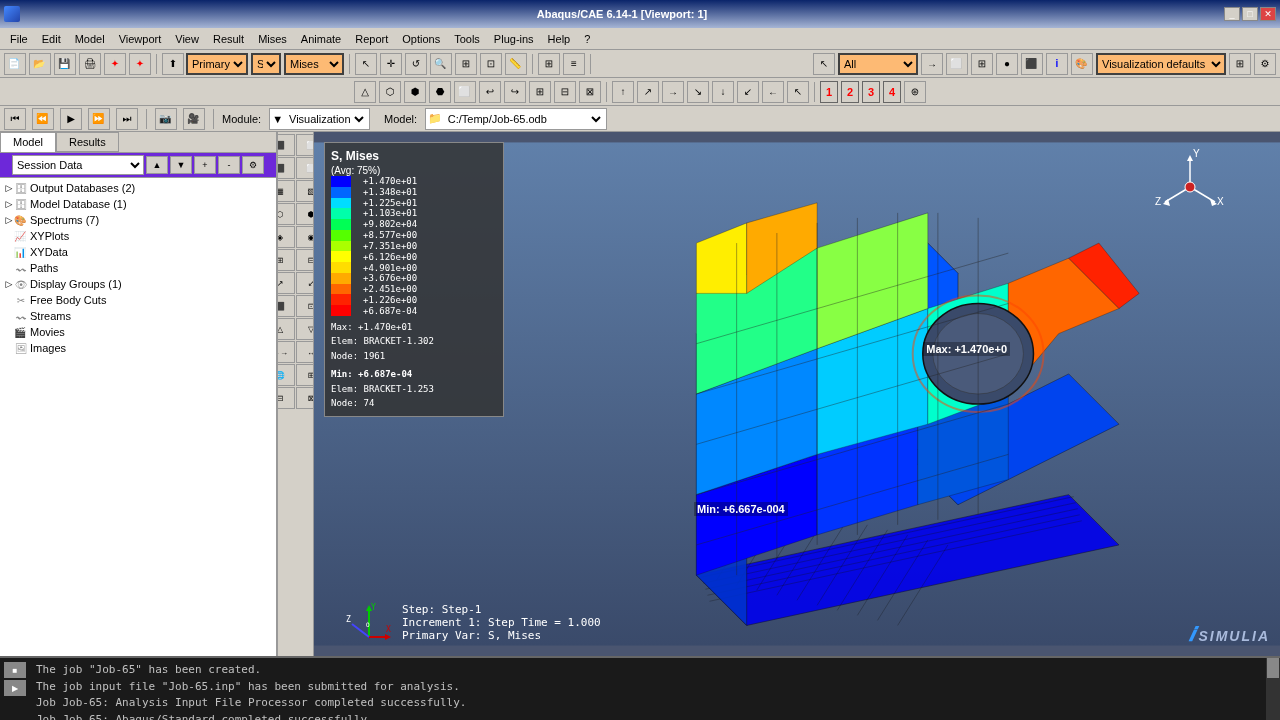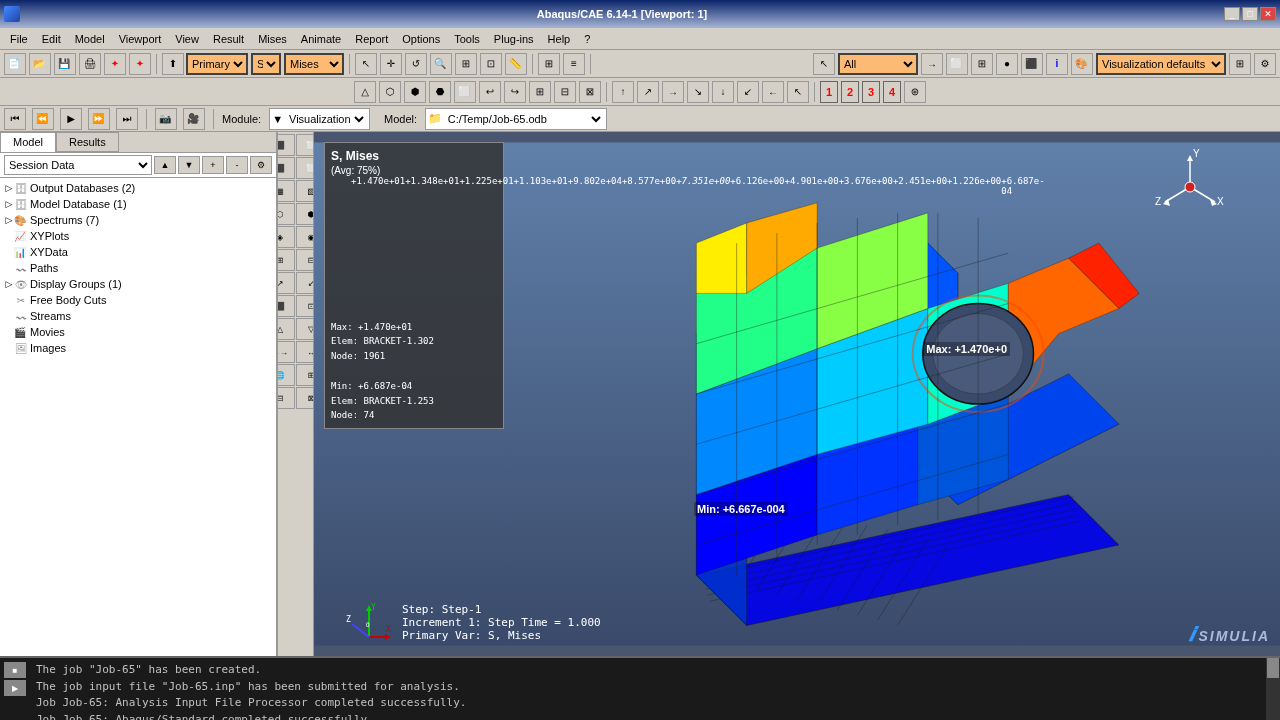--- a/index.html
+++ b/index.html
@@ -50,22 +50,22 @@
     
     #leftpanel {
       width: 278px; background: #d4d0c8; border-right: 2px solid #999;
       display: flex; flex-direction: column;
     }
     #tabs { display: flex; border-bottom: 1px solid #999; }
     .tab { padding: 3px 12px; cursor: pointer; background: #d4d0c8; border: 1px solid #999; font-size: 11px; }
     .tab.active { background: white; border-bottom: none; }
 
     #session-header {
-      display: flex; align-items: center; background: #ffffff;
-      border-bottom: 1px solid #999; padding: 2px 4px; gap: 2px;
+      display: flex; align-items: center; background: #6d28d9;
+      border-bottom: 1px solid #999; padding: 2px 12px; gap: 2px;
     }
     .session-dropdown { flex: 1; height: 20px; border: 1px solid #999; background: white; font-size: 11px; }
 
     #tree { flex: 1; overflow-y: auto; background: white; padding: 2px; }
     .tree-item { display: flex; align-items: center; padding: 1px 2px; cursor: pointer; font-size: 11px; white-space: nowrap; }
     .tree-icon { width: 14px; height: 14px; margin-right: 2px; display: inline-flex; align-items: center; justify-content: center; font-size: 10px; }
     .expand-icon { width: 10px; cursor: pointer; text-align: center; font-size: 9px; }
 
     
     #viewport { flex: 1; position: relative; background: #4a5570; overflow: hidden; }
@@ -73,21 +73,21 @@
     
     #legend {
       position: absolute; top: 10px; left: 10px; width: 180px;
       background: rgba(50,50,50,0.85); border: 1px solid #888; color: white; padding: 6px;
     }
     .legend-title { font-size: 12px; font-weight: bold; margin-bottom: 2px; }
     .legend-subtitle { font-size: 10px; margin-bottom: 0; }
     .legend-bar { display: flex; height: 140px; margin-bottom: 4px; }
     .color-scale { width: 20px; display: flex; flex-direction: column; }
     .color-segment { flex: 1; }
-    .legend-values { flex: 1; display: flex; flex-direction: row; justify-content: space-between; padding-left: 20px; font-size: 9px; font-family: monospace; }
+    .legend-values { flex: 1; display: flex; flex-direction: column; justify-content: space-between; padding-left: 12px; font-size: 9px; font-family: monospace; }
     .legend-stats { font-size: 9px; font-family: monospace; margin-top: 4px; line-height: 1.6; }
 
     
     #vp-info {
       position: absolute; bottom: 10px; left: 30px; color: white; font-size: 11px;
       font-family: monospace;
     }
 
     
     .vp-label {
@@ -519,34 +519,34 @@
             <div class="color-segment" style="background: rgb(255, 34, 0);"></div>
             <div class="color-segment" style="background: rgb(255, 0, 0);"></div>
           </div>
         <div class="legend-values" id="legend-values-el">
             <span style="font-size: 9px; font-family: monospace; color: white;">+1.470e+01</span>
             <span style="font-size: 9px; font-family: monospace; color: white;">+1.348e+01</span>
             <span style="font-size: 9px; font-family: monospace; color: white;">+1.225e+01</span>
             <span style="font-size: 9px; font-family: monospace; color: white;">+1.103e+01</span>
             <span style="font-size: 9px; font-family: monospace; color: white;">+9.802e+04</span>
             <span style="font-size: 9px; font-family: monospace; color: white;">+8.577e+00</span>
-            <span style="font-size: 9px; font-family: monospace; color: white; font-style: italic;">+7.351e+00</span>
+            <span style="font-size: 9px; font-family: monospace; color: white;">+7.351e+00</span>
             <span style="font-size: 9px; font-family: monospace; color: white;">+6.126e+00</span>
             <span style="font-size: 9px; font-family: monospace; color: white;">+4.901e+00</span>
             <span style="font-size: 9px; font-family: monospace; color: white;">+3.676e+00</span>
             <span style="font-size: 9px; font-family: monospace; color: white;">+2.451e+00</span>
             <span style="font-size: 9px; font-family: monospace; color: white;">+1.226e+00</span>
             <span style="font-size: 9px; font-family: monospace; color: white;">+6.687e-04</span>
           </div>
       </div>
       <div class="legend-stats">
         <div>Max: +1.470e+01</div>
         <div>Elem: BRACKET-1.302</div>
         <div>Node: 1961</div>
-        <div style="margin-top:16px;">Min: +6.687e-04</div>
+        <div style="margin-top:4px;font-weight:bold;">Min: +6.687e-04</div>
         <div>Elem: BRACKET-1.253</div>
         <div>Node: 74</div>
       </div>
     </div>
 
     
     <div class="vp-label" style="top:210px;right:270px;">Max: +1.470e+0</div>
 
     
     <div class="vp-label" style="bottom:140px;left:380px;">Min: +6.667e-004</div>

